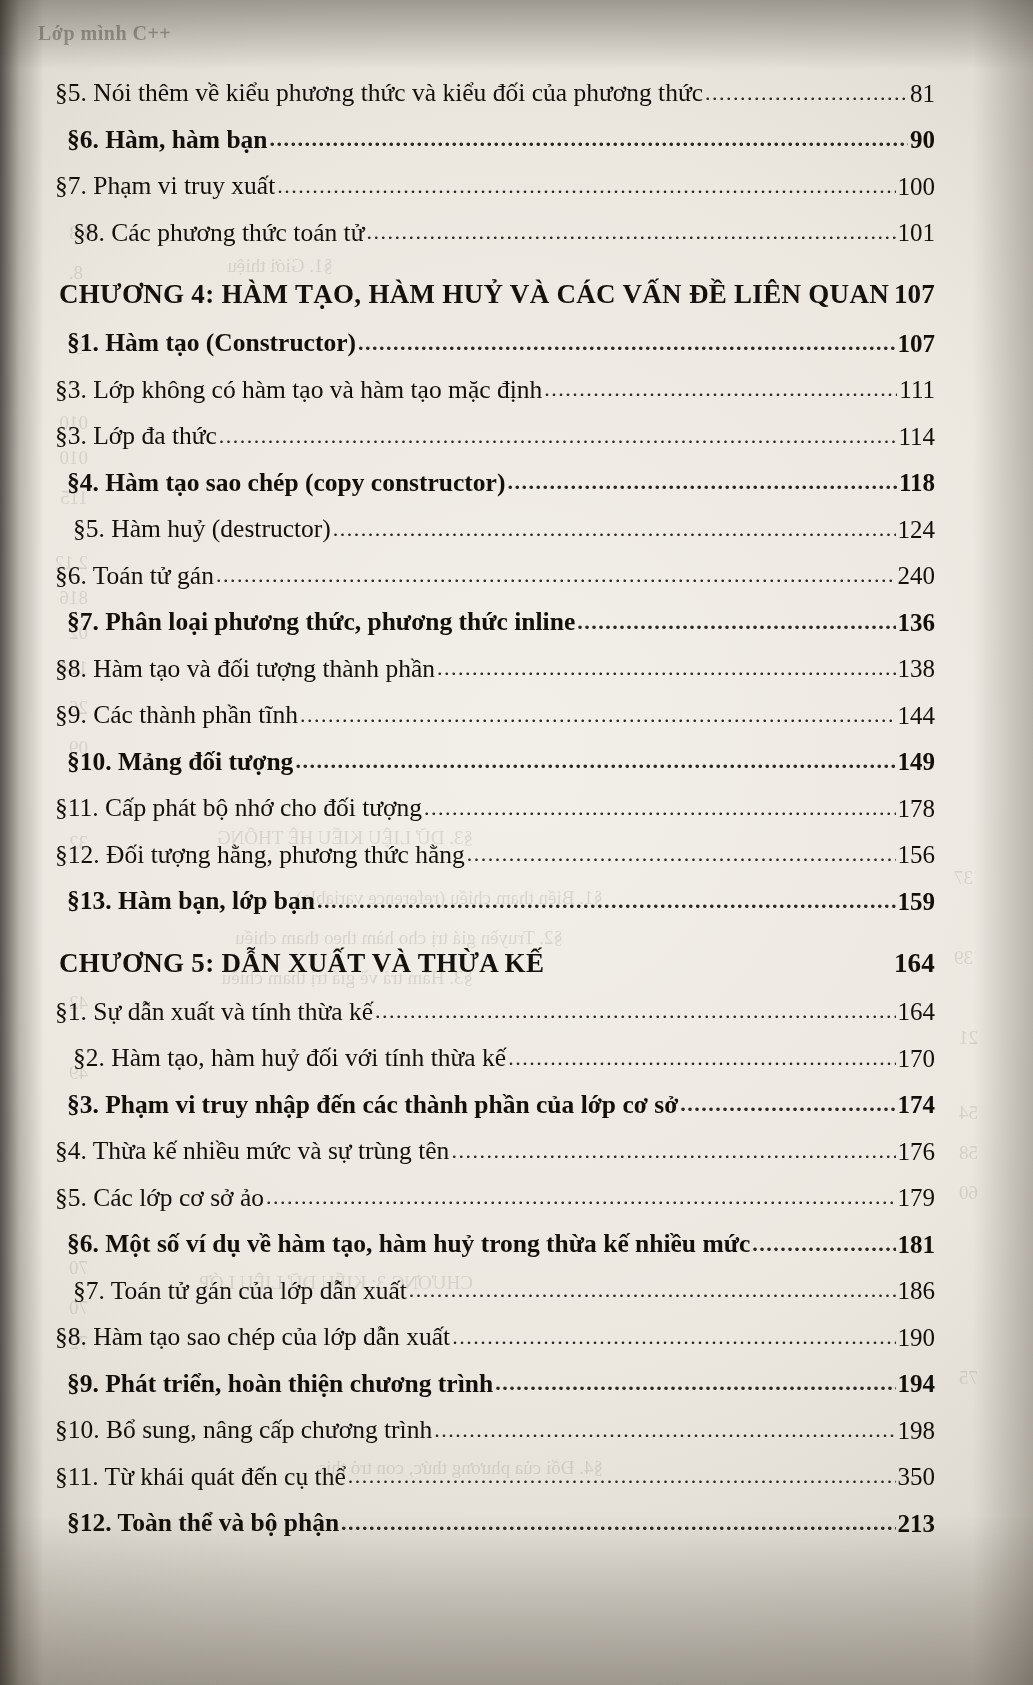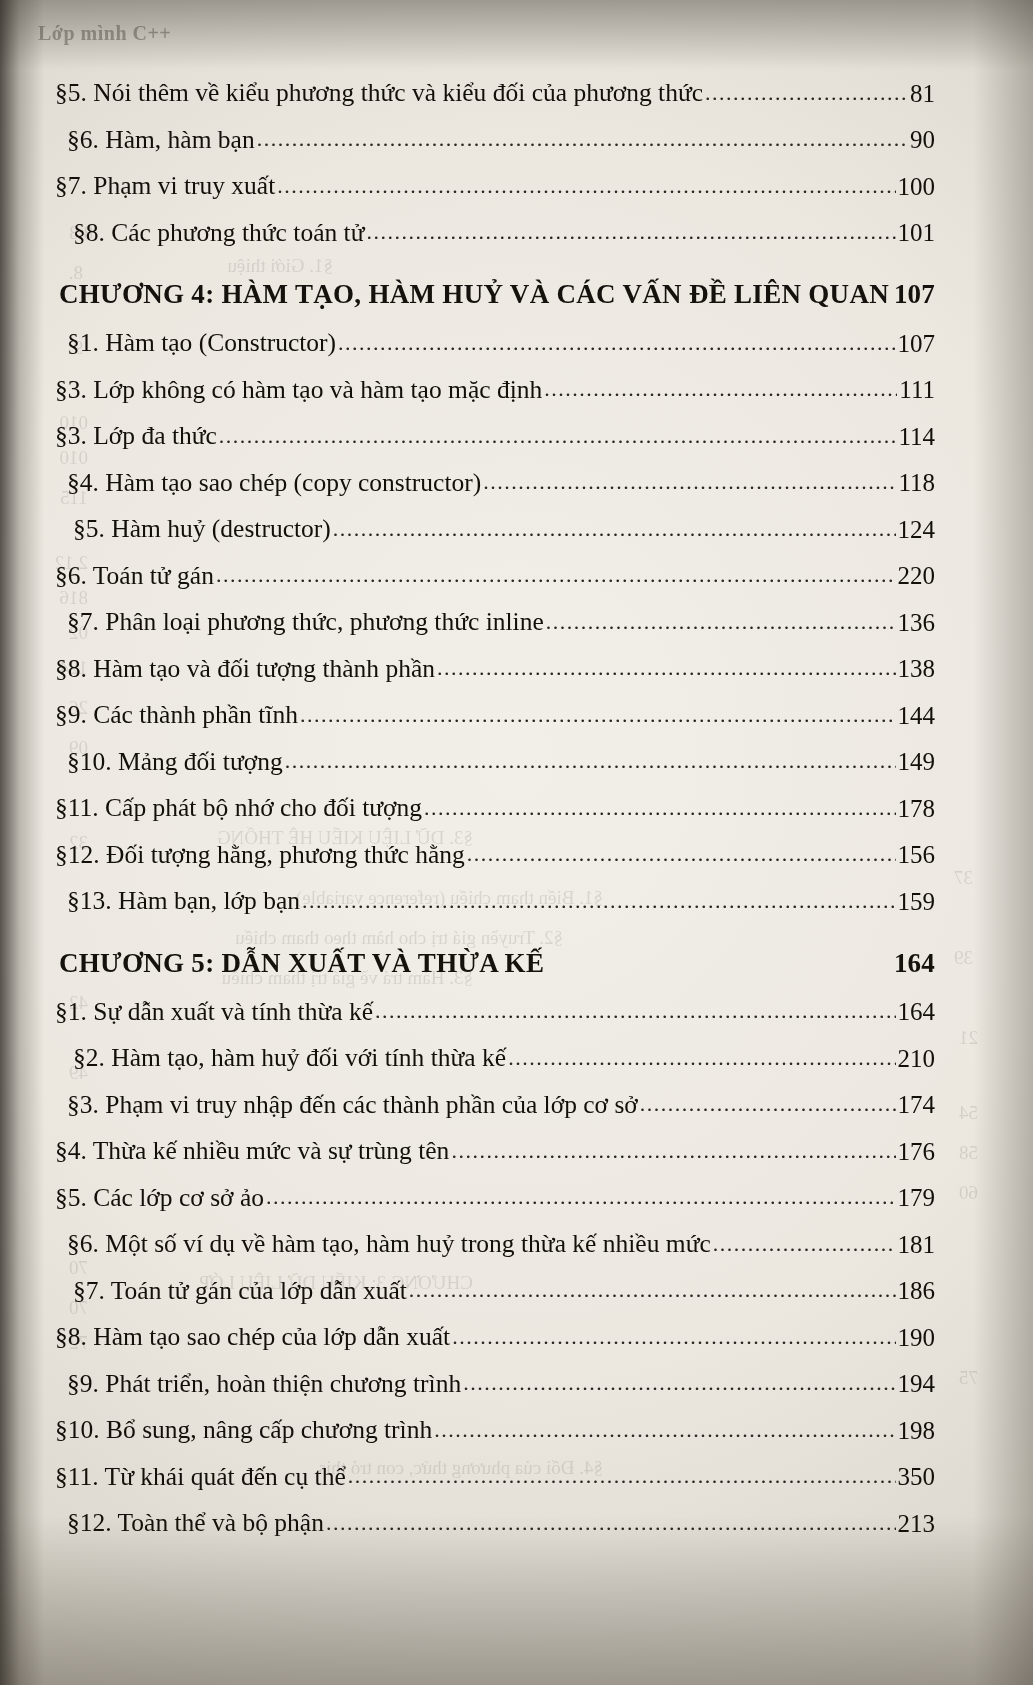--- a/index.html
+++ b/index.html
@@ -122,21 +122,21 @@
     font-weight: bold;
     font-size: 27px;
     letter-spacing: 0.2px;
     margin: 34px 0 20px 4px;
     display: flex;
     align-items: flex-end;
   }
   .chapter .label { white-space: nowrap; letter-spacing: 0.3px; }
   .chapter .gap { flex: 1 1 auto; }
   .chapter .page { font-size: 27px; font-weight: bold; }
-  .indent-1 { padding-left: 12px; }
+  .indent-1 { padding-left: 12px; font-weight: bold; }
   .indent-2 { padding-left: 18px; }
 </style>
 </head>
 <body>
 
 <div id="page">
   <div id="paper"></div>
 
   <div id="bleed">
       <div class="bl" style="left: 700px; top: 248px;">§1. Giới thiệu</div>
@@ -222,21 +222,21 @@
           <span class="page">118</span>
         </div>
         <div class="entry indent-2">
           <span class="label">§5. Hàm huỷ (destructor)</span>
           <span class="dots">........................................................................................................................</span>
           <span class="page">124</span>
         </div>
         <div class="entry">
           <span class="label">§6. Toán tử gán</span>
           <span class="dots">........................................................................................................................</span>
-          <span class="page">220</span>
+          <span class="page">240</span>
         </div>
         <div class="entry indent-1">
           <span class="label">§7. Phân loại phương thức, phương thức inline</span>
           <span class="dots">........................................................................................................................</span>
           <span class="page">136</span>
         </div>
         <div class="entry">
           <span class="label">§8. Hàm tạo và đối tượng thành phần</span>
           <span class="dots">........................................................................................................................</span>
           <span class="page">138</span>
@@ -272,21 +272,21 @@
           <span class="page">164</span>
         </div>
         <div class="entry">
           <span class="label">§1. Sự dẫn xuất và tính thừa kế</span>
           <span class="dots">........................................................................................................................</span>
           <span class="page">164</span>
         </div>
         <div class="entry indent-2">
           <span class="label">§2. Hàm tạo, hàm huỷ đối với tính thừa kế</span>
           <span class="dots">........................................................................................................................</span>
-          <span class="page">210</span>
+          <span class="page">170</span>
         </div>
         <div class="entry indent-1">
           <span class="label">§3. Phạm vi truy nhập đến các thành phần của lớp cơ sở</span>
           <span class="dots">........................................................................................................................</span>
           <span class="page">174</span>
         </div>
         <div class="entry">
           <span class="label">§4. Thừa kế nhiều mức và sự trùng tên</span>
           <span class="dots">........................................................................................................................</span>
           <span class="page">176</span>

